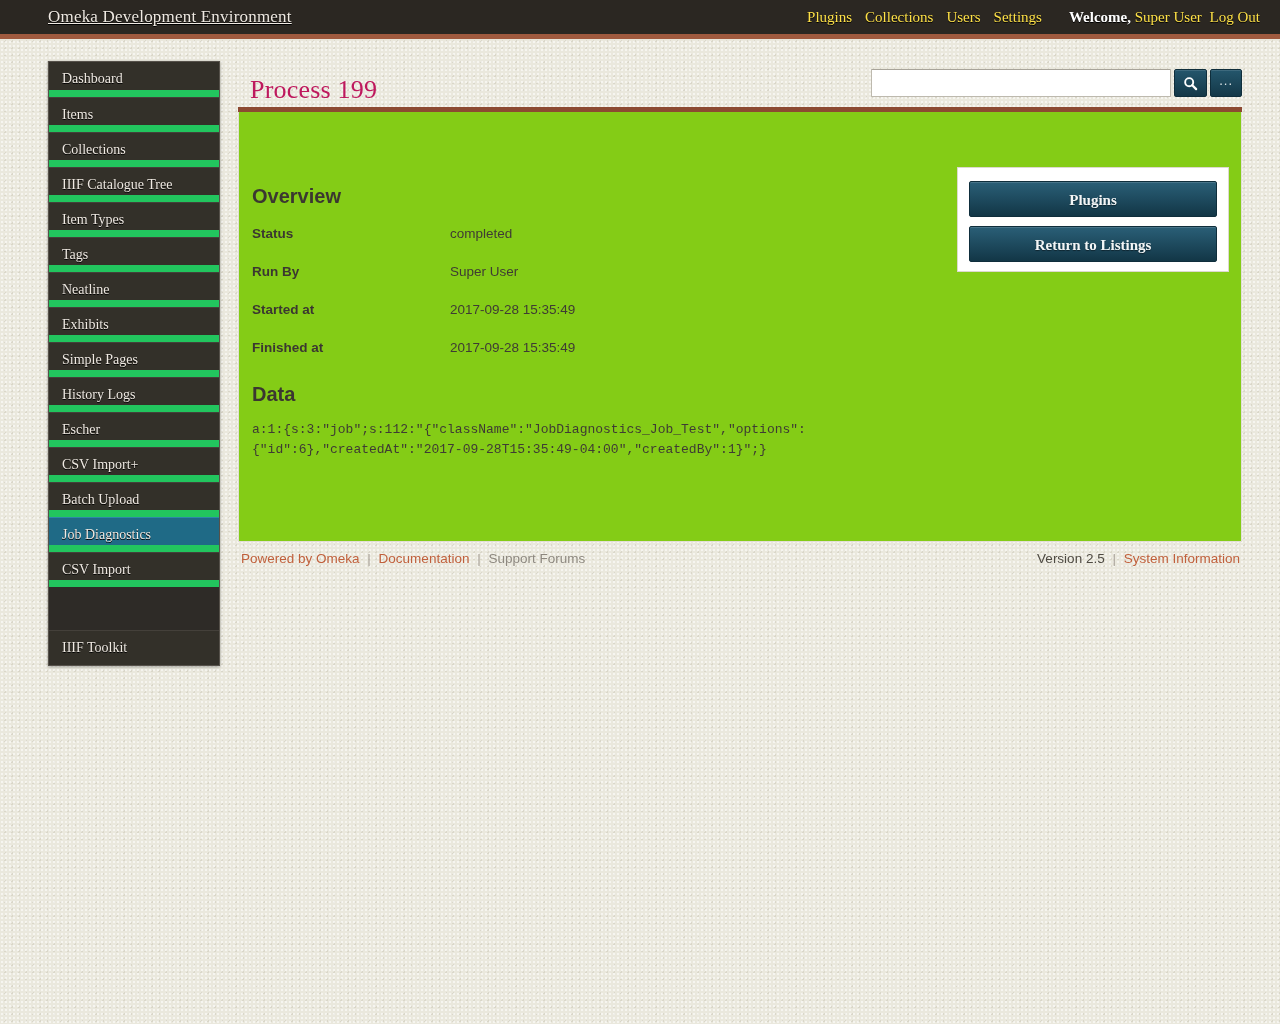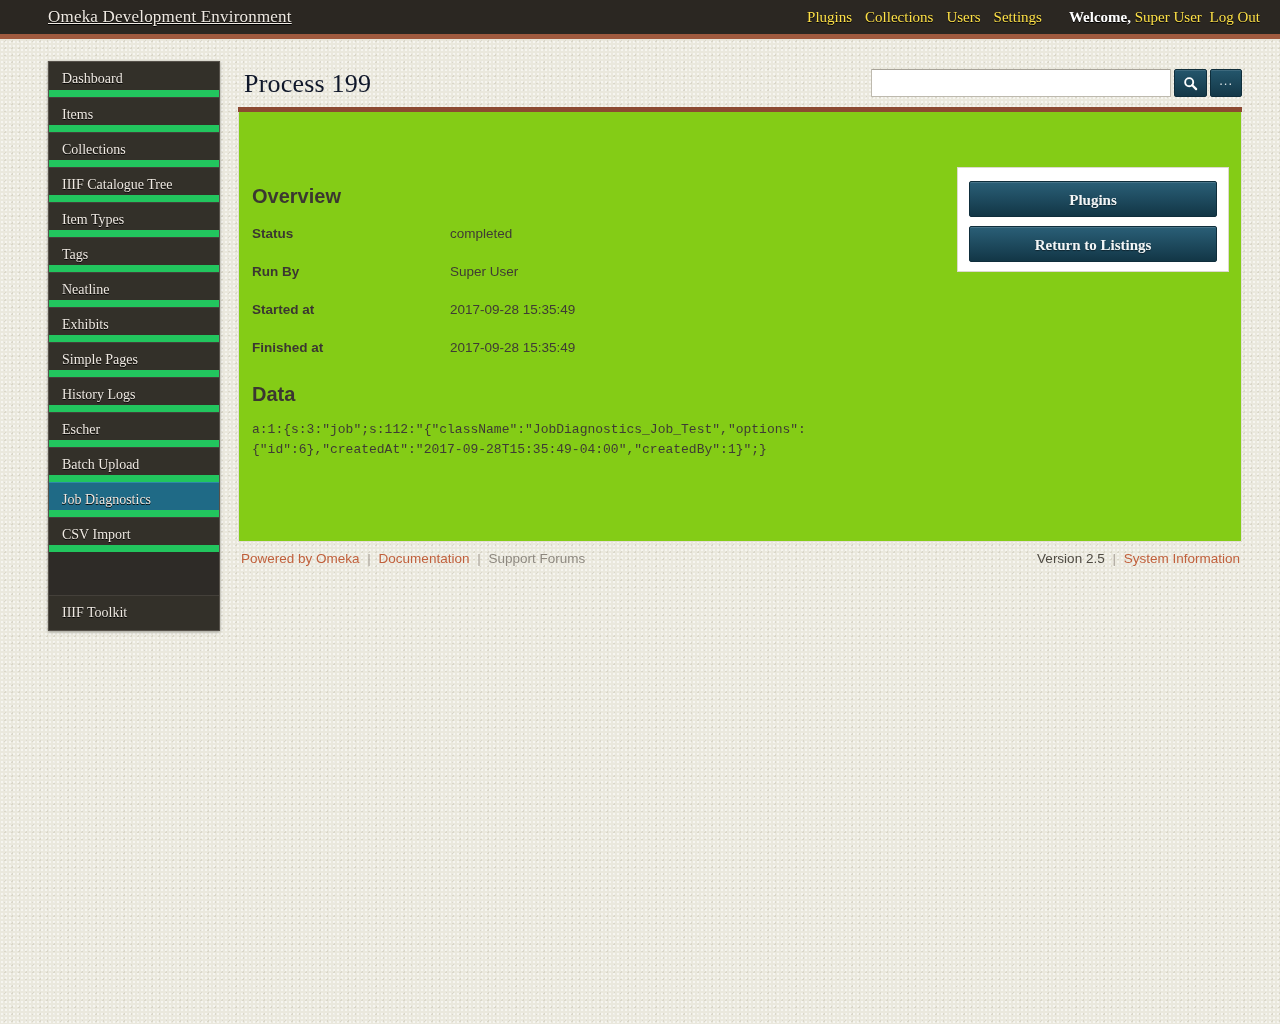--- a/index.html
+++ b/index.html
@@ -74,21 +74,21 @@
   .nav-item:last-child { border-bottom:none;margin-top:43px; }
   .nav-item.current { background:#1f6a86; border-top-color:#2e88a8; }
 
   
   #main { position:absolute; left:238px; top:22px; width:1004px; }
 
   #page-head { display:flex; align-items:flex-start; height:46px; }
   #page-title {
     font-family:"Liberation Serif", serif;
     font-weight:normal;
-    font-size:26px; color:#0f172a; margin:6px; line-height:34px;
+    font-size:26px; color:#be185d; margin:12px; line-height:34px;
     letter-spacing:.2px;
   }
   #search-area { margin-left:auto; display:flex; align-items:flex-start; padding-top:8px; }
   #search-input {
     width:300px; height:28px;
     border:1px solid #bdb9ae; border-top-color:#a8a49a;
     background:#fff; outline:none;
     font-family:"Liberation Sans", sans-serif; font-size:13px;
     padding:0 7px; color:#333;
     border-radius:1px;
@@ -232,20 +232,21 @@
     <a class="nav-item" href="#">Items</a>
     <a class="nav-item" href="#">Collections</a>
     <a class="nav-item" href="#">IIIF Catalogue Tree</a>
     <a class="nav-item" href="#">Item Types</a>
     <a class="nav-item" href="#">Tags</a>
     <a class="nav-item" href="#">Neatline</a>
     <a class="nav-item" href="#">Exhibits</a>
     <a class="nav-item" href="#">Simple Pages</a>
     <a class="nav-item" href="#">History Logs</a>
     <a class="nav-item" href="#">Escher</a>
+    <a class="nav-item" href="#">CSV Import+</a>
     <a class="nav-item" href="#">Batch Upload</a>
     <a class="nav-item current" href="#">Job Diagnostics</a>
     <a class="nav-item" href="#">CSV Import</a>
     <a class="nav-item" href="#">IIIF Toolkit</a>
   </nav>
 
   <div id="main">
 
     <div id="page-head">
       <h1 id="page-title">Process 199</h1>

